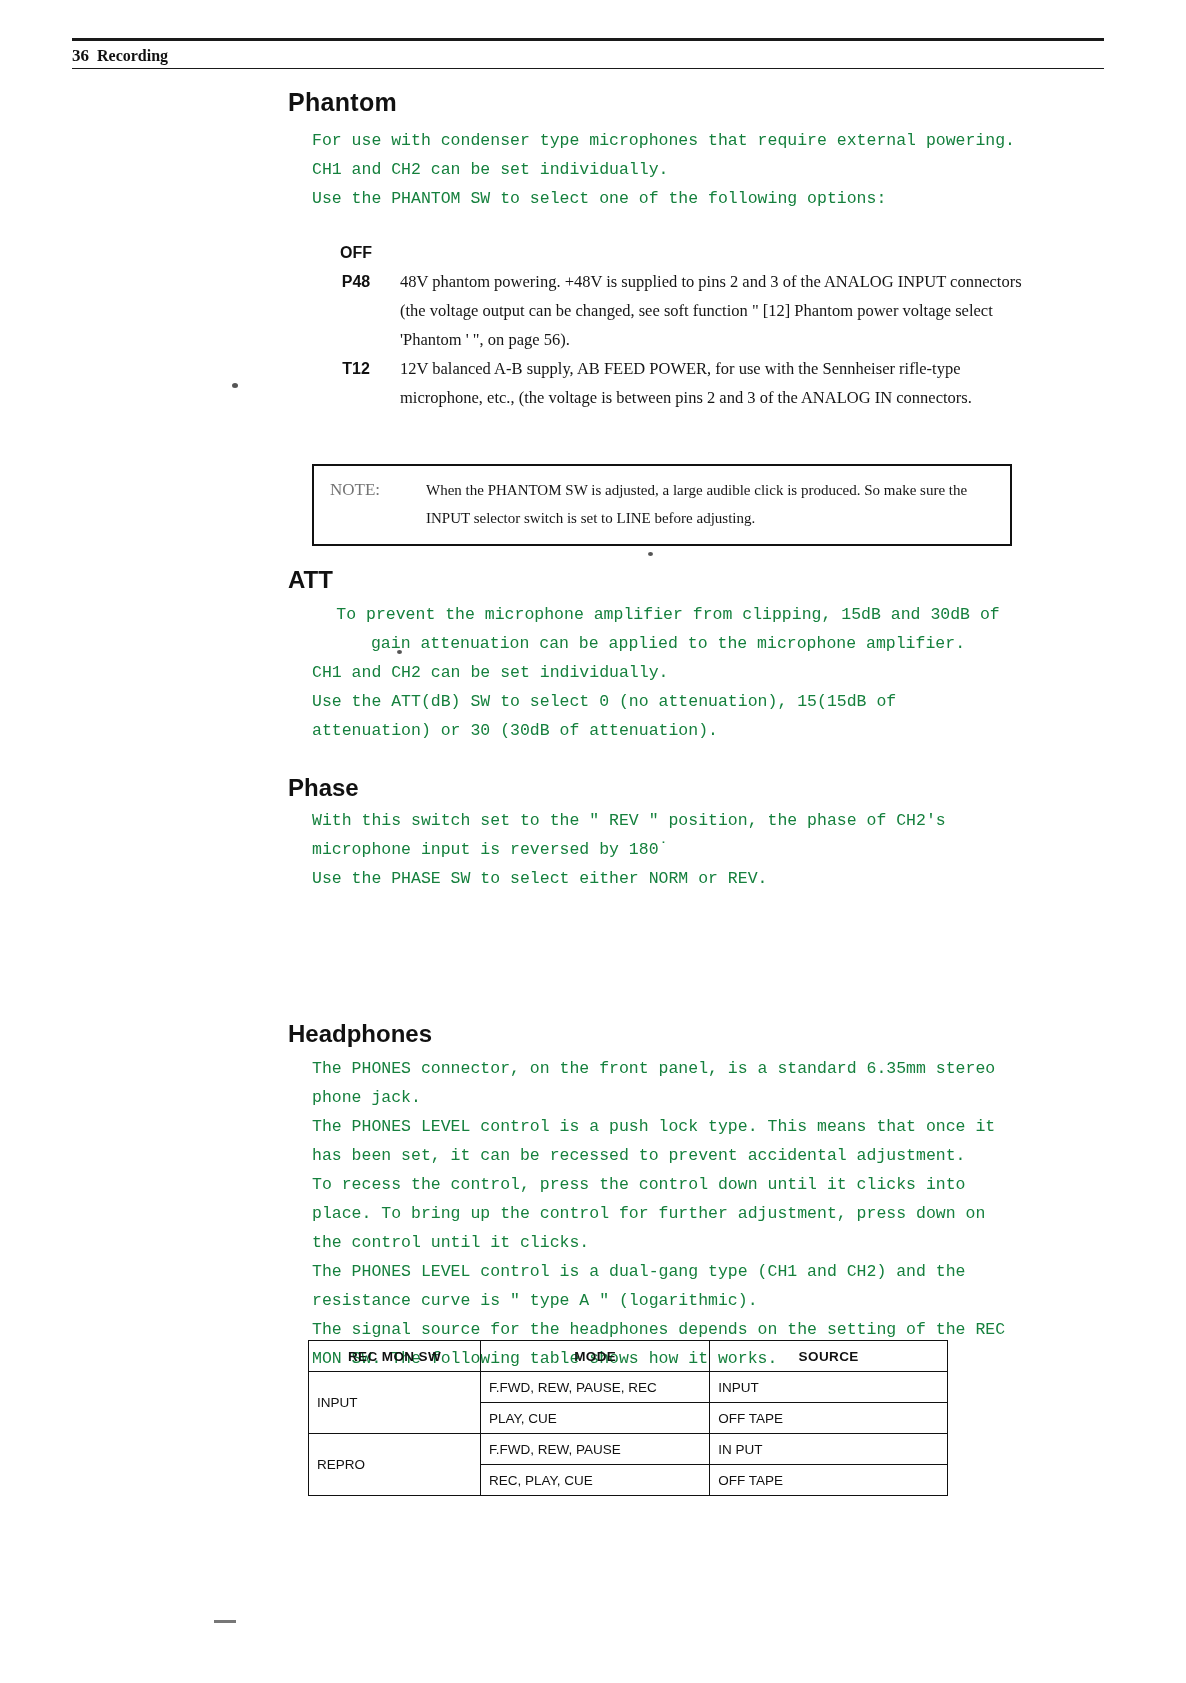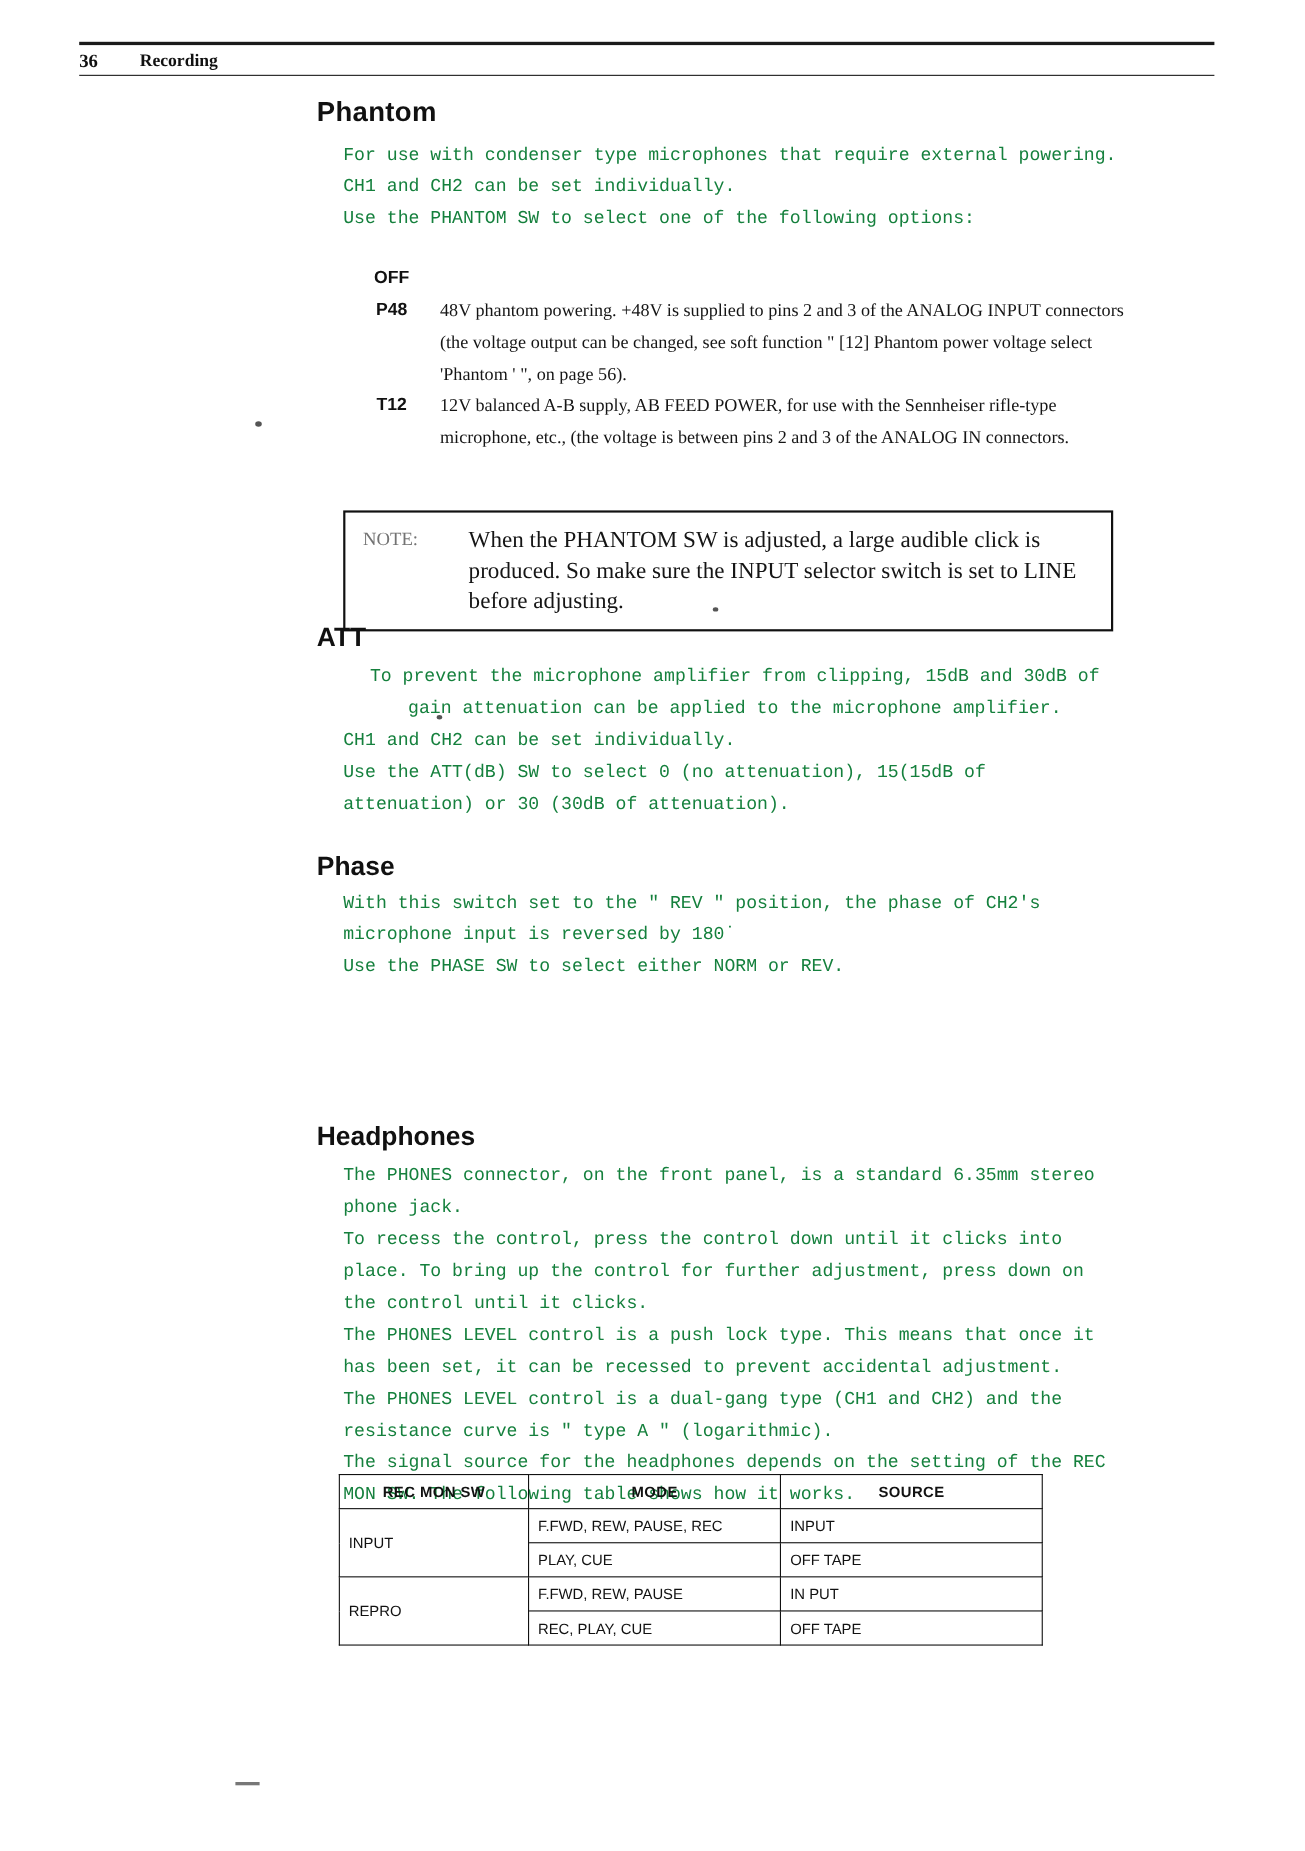--- a/index.html
+++ b/index.html
@@ -32,21 +32,21 @@
     background: #1a1a1a;
   }
   .header-row {
     position: absolute;
     left: 72px;
     top: 44px;
     width: 1032px;
     height: 24px;
     display: flex;
     align-items: center;
-    gap: 38px;
+    gap: 8px;
   }
   .header-pagenum {
     font-family: "Liberation Serif", serif;
     font-weight: bold;
     font-size: 17px;
     color: #111;
   }
   .header-section {
     font-family: "Liberation Serif", serif;
     font-weight: bold;
@@ -134,21 +134,21 @@
   }
   .note-label {
     font-family: "Liberation Serif", serif;
     font-size: 17px;
     line-height: 28px;
     flex: 0 0 96px;
     color: #737373;
   }
   .note-text {
     font-family: "Liberation Serif", serif;
-    font-size: 21px;
+    font-size: 15px;
     line-height: 28px;
     color: #151515;
     flex: 1 1 auto;
   }
 
   .head-att {
     position: absolute;
     left: 288px;
     top: 566px;
     font-size: 24px;
@@ -298,22 +298,22 @@
   <div class="h-sans head-phase">Phase</div>
   <div class="para-phase">
     <p class="body-text" style="margin:0;">With this switch set to the " REV " position, the phase of CH2's microphone input is reversed by 180˙</p>
     <p class="body-text" style="margin:0;">Use the PHASE SW to select either NORM or REV.</p>
   </div>
 
 
   <div class="h-sans head-headphones">Headphones</div>
   <div class="para-headphones">
     <p class="body-text" style="margin:0;">The PHONES connector, on the front panel, is a standard 6.35mm stereo phone jack.</p>
+    <p class="body-text" style="margin:0;">The PHONES LEVEL control is a push lock type. This means that once it has been set, it can be recessed to prevent accidental adjustment.</p>
     <p class="body-text" style="margin:0;">To recess the control, press the control down until it clicks into place. To bring up the control for further adjustment, press down on the control until it clicks.</p>
-    <p class="body-text" style="margin:0;">The PHONES LEVEL control is a push lock type. This means that once it has been set, it can be recessed to prevent accidental adjustment.</p>
     <p class="body-text" style="margin:0;">The PHONES LEVEL control is a dual-gang type (CH1 and CH2) and the resistance curve is " type A "  (logarithmic).</p>
     <p class="body-text" style="margin:0;">The signal source for the headphones depends on the setting of the REC MON SW. The following table shows how it works.</p>
   </div>
 
   <table class="rec-table">
     <thead>
       <tr>
         <th class="col-sw">REC MON SW</th>
         <th class="col-mode">MODE</th>
         <th class="col-src">SOURCE</th>

